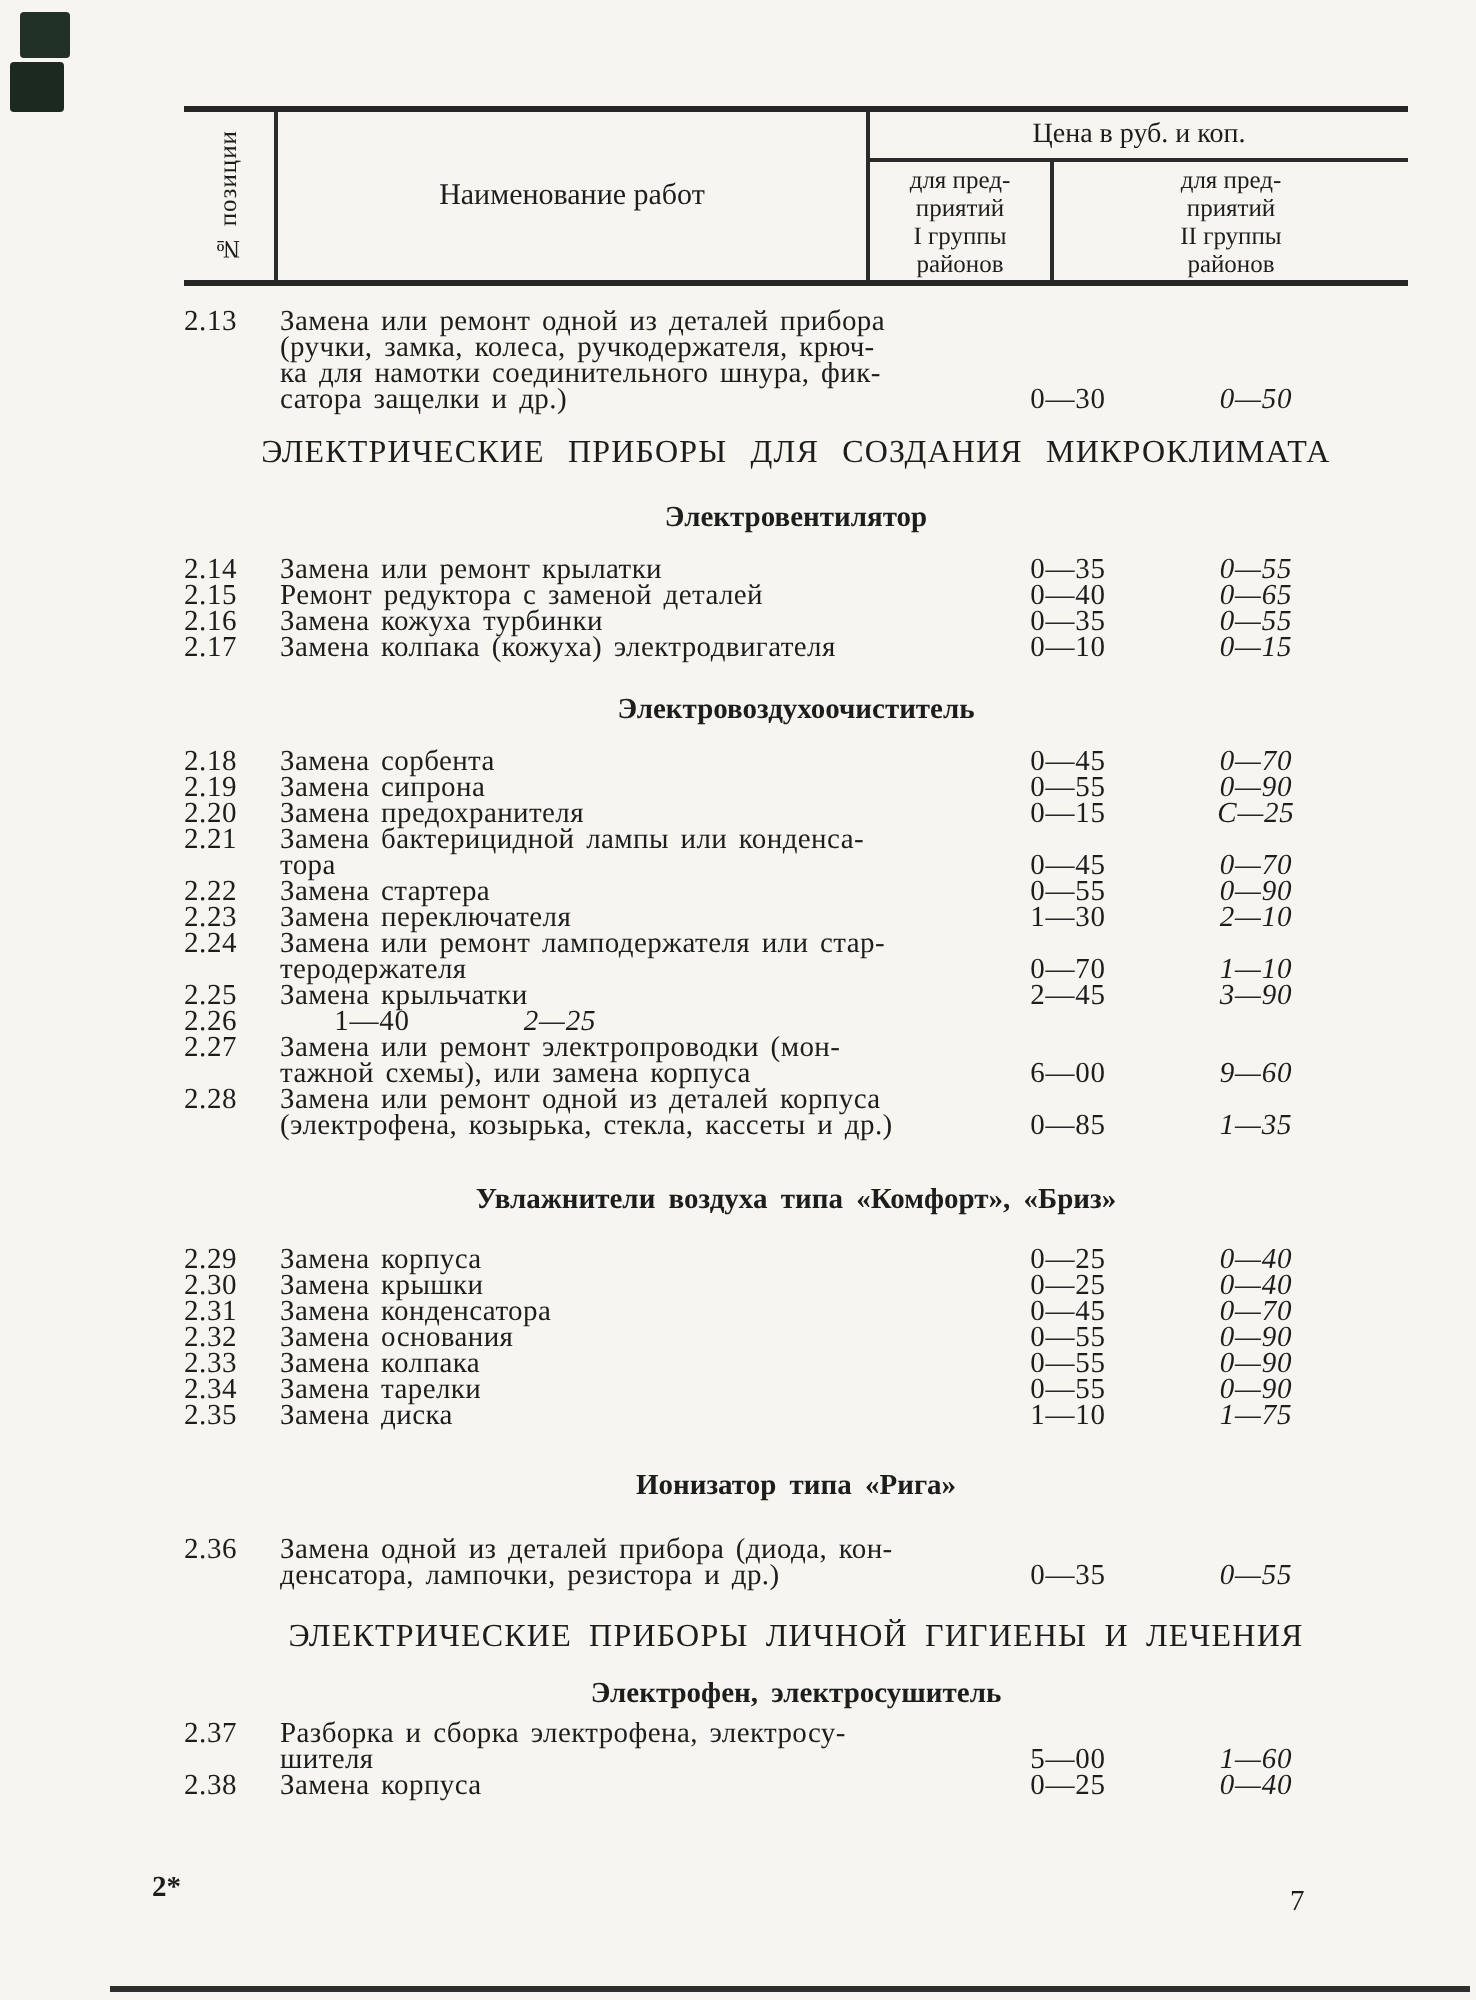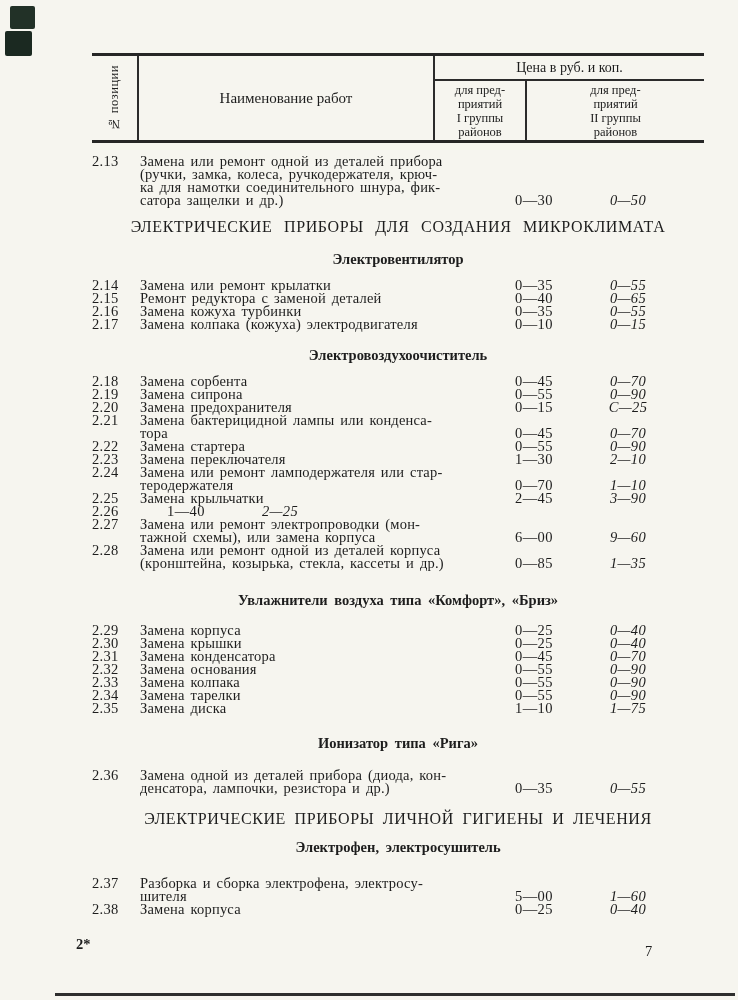--- a/index.html
+++ b/index.html
@@ -90,21 +90,21 @@
     font-weight:bold;
     font-size:14.5px;
     line-height:16px;
     word-spacing:3px;
     margin-top:16px;
     margin-bottom:12px;
   }
   .sub.sub-vent   { margin-top:14px; margin-bottom:12px; }
   .sub.sub-humid  { margin-top:22px; margin-bottom:16px; }
   .sub.sub-ion    { margin-top:20px; margin-bottom:18px; }
-  .sub.sub-fen    { margin-top:10px; margin-bottom:22px; }
+  .sub.sub-fen    { margin-top:10px; margin-bottom:6px; }
 
   
   .sig  { position:absolute; left:76px;  top:936px; font-size:14.5px; font-weight:bold; }
   .pageno { position:absolute; left:645px; top:943px; font-size:14.5px; }
 </style>
 </head>
 <body>
 
 <div class="page">
 
@@ -231,21 +231,21 @@
         <div class="row">
           <span class="cell-num">2.27</span>
           <span class="cell-text">Замена или ремонт электропроводки  (мон-
 тажной схемы), или замена корпуса</span>
           <span class="cell-p1">6—00</span>
           <span class="cell-p2">9—60</span>
         </div>
         <div class="row">
           <span class="cell-num">2.28</span>
           <span class="cell-text">Замена или ремонт одной из деталей корпуса
-(кронштейна, козырька, стекла, кассеты и др.)</span>
+(электрофена, козырька, стекла, кассеты и др.)</span>
           <span class="cell-p1">0—85</span>
           <span class="cell-p2">1—35</span>
         </div>
         <div class="sub sub-humid">Увлажнители воздуха типа «Комфорт», «Бриз»</div>
         <div class="row">
           <span class="cell-num">2.29</span>
           <span class="cell-text">Замена корпуса</span>
           <span class="cell-p1">0—25</span>
           <span class="cell-p2">0—40</span>
         </div>

